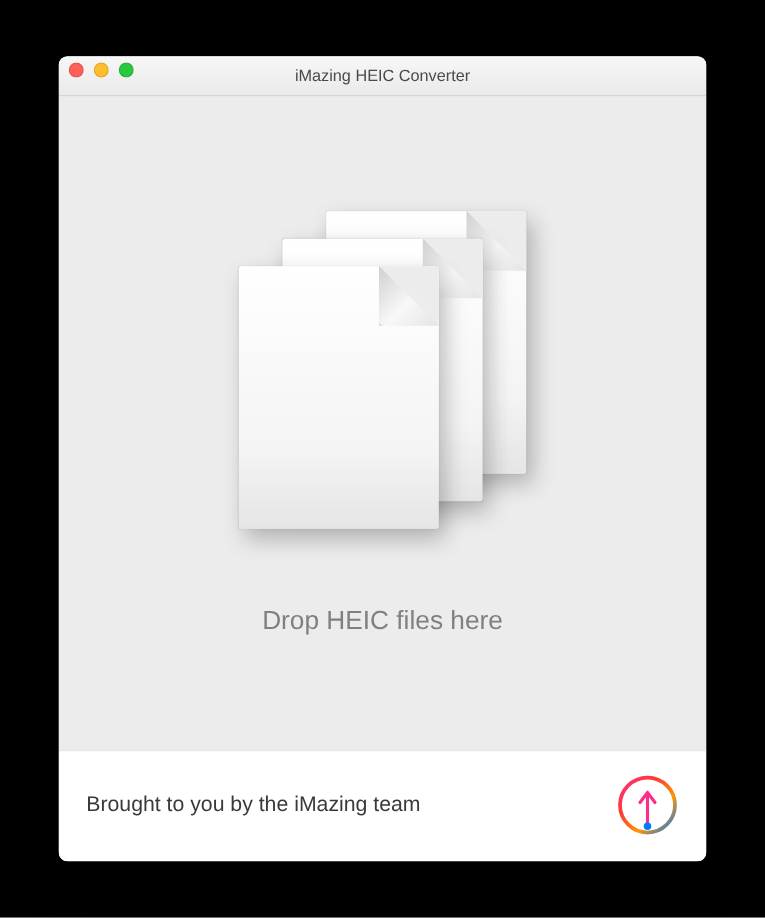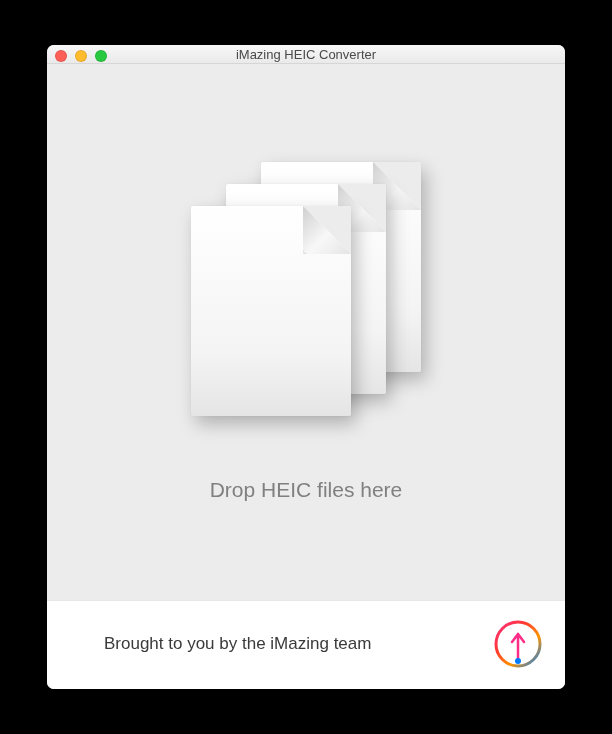--- a/index.html
+++ b/index.html
@@ -16,21 +16,21 @@
       width: 518px;
       height: 644px;
       background: #ececec;
       border-radius: 7px;
       box-shadow: 0 20px 50px rgba(0,0,0,0.5), 0 0 0 1px rgba(0,0,0,0.1);
       overflow: hidden;
       display: flex;
       flex-direction: column;
     }
     .titlebar {
-      height: 19px;
+      height: 32px;
       background: linear-gradient(to bottom, #f7f7f7, #eaeaea);
       border-bottom: 1px solid #d6d6d6;
       position: relative;
       display: flex;
       align-items: center;
       justify-content: center;
     }
     .traffic-lights {
       position: absolute;
       left: 8px;
@@ -116,21 +116,20 @@
       padding: 18px 22px 20px 22px;
       display: flex;
       align-items: center;
       justify-content: space-between;
       border-top: 1px solid #e7e7e7;
     }
     .footer-left {
       display: flex;
       flex-direction: column;
       gap: 0;
-      margin-left: 35px;
     }
     .footer-title {
       font-size: 17px;
       color: #3a3a3a;
       font-weight: 400;
     }
     .footer-link {
       display: flex;
       align-items: center;
       gap: 6px;

